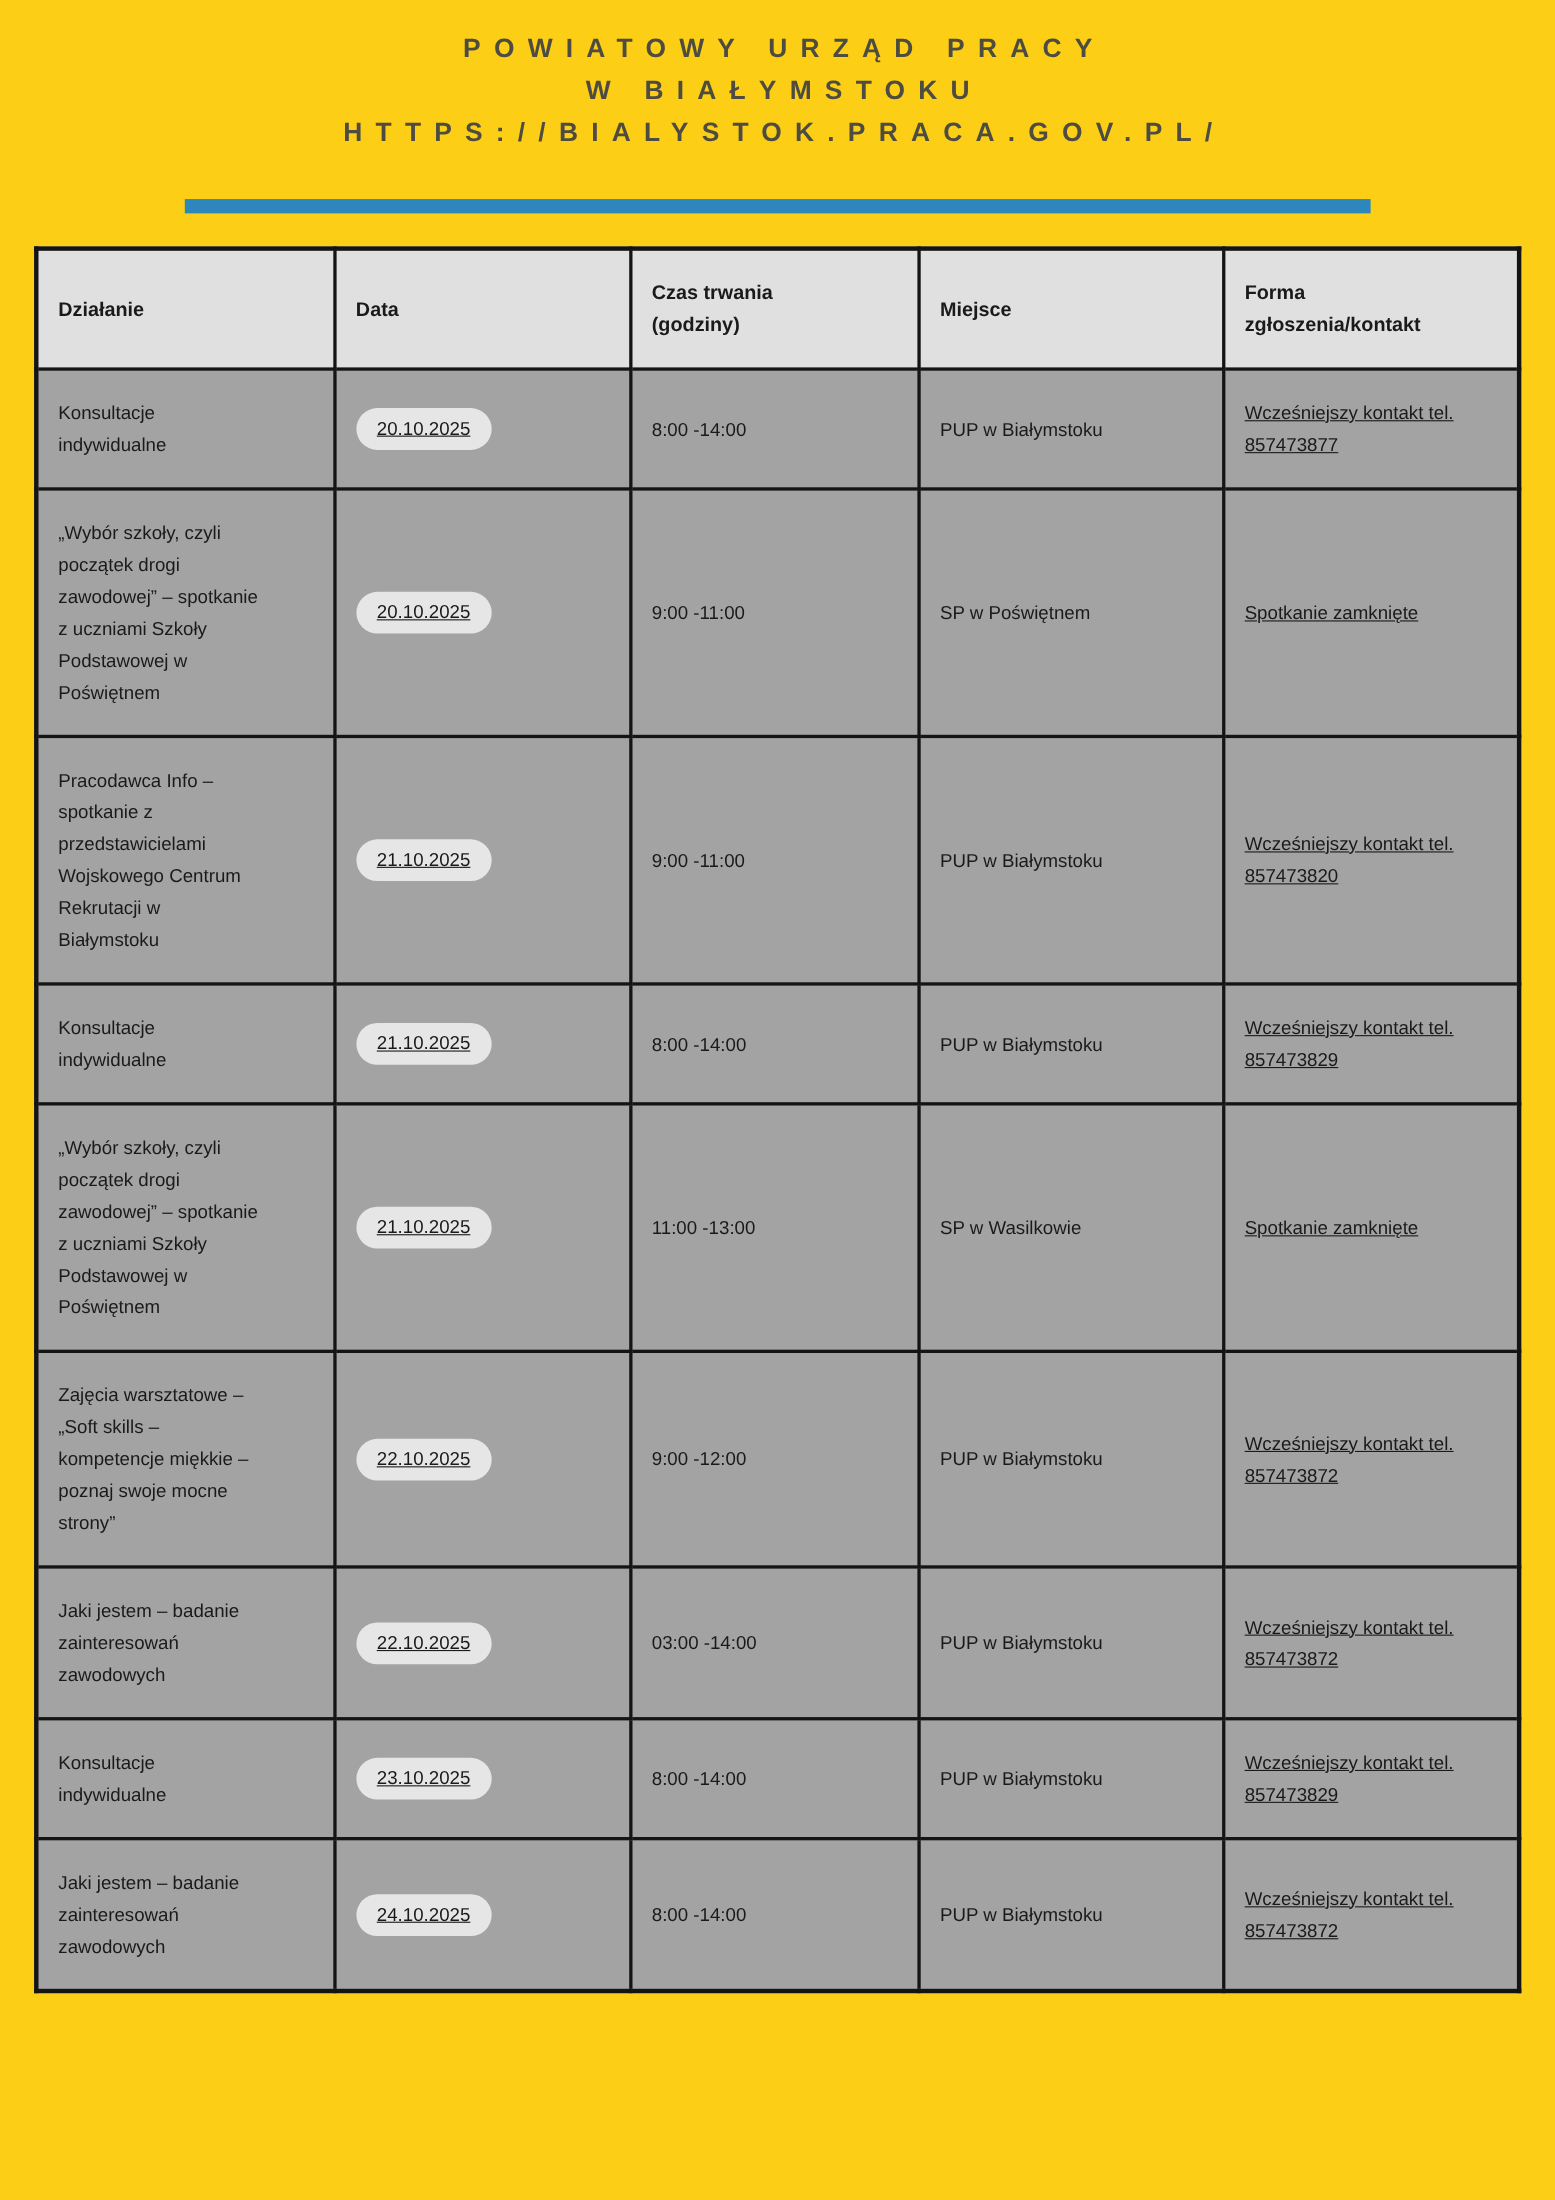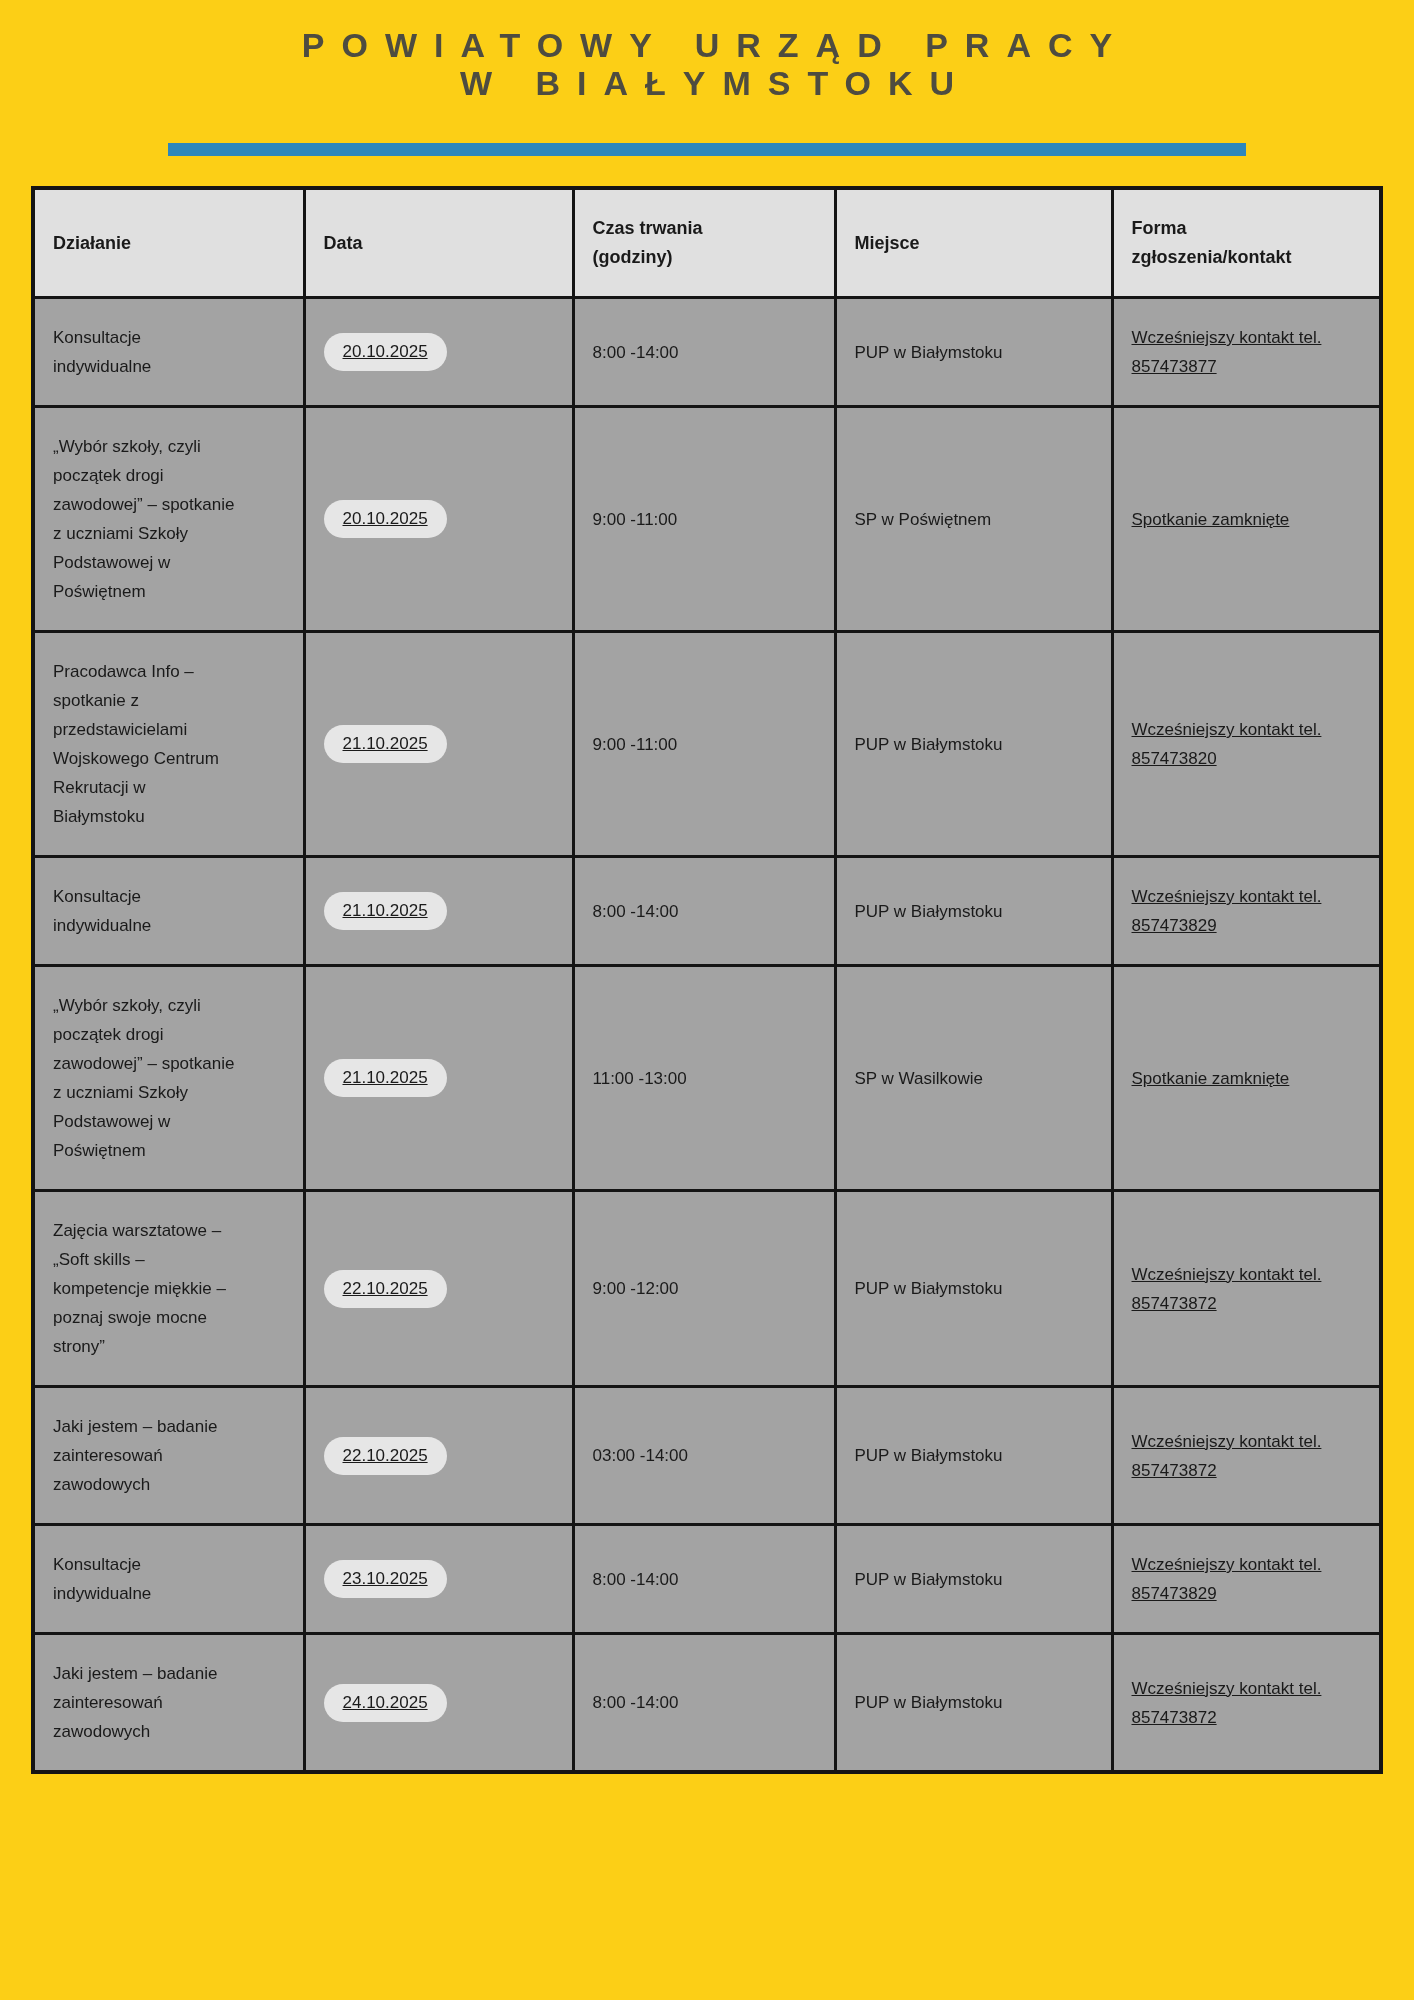--- a/index.html
+++ b/index.html
@@ -12,21 +12,21 @@
     overflow: hidden;
   }
   .page { width: 1414px; height: 2000px; background: #FCCF16; }
 
   
   .flyer-header {
     padding-top: 26px;
     text-align: center;
     color: #4E4C40;
     font-weight: bold;
-    font-size: 34px;
+    font-size: 24px;
     letter-spacing: 0.5em;
     line-height: 38px;
   }
   .flyer-header .hline { text-indent: 0.5em; } 
 
   
   .accent-bar {
     width: 1078px;
     height: 13px;
     margin: 41px auto 0 auto;
@@ -74,20 +74,21 @@
   }
 </style>
 </head>
 <body>
 
 <div class="page">
 
   <header class="flyer-header">
     <div class="hline">POWIATOWY URZĄD PRACY</div>
     <div class="hline">W BIAŁYMSTOKU</div>
+    <div class="hline">HTTPS://BIALYSTOK.PRACA.GOV.PL/</div>
   </header>
 
   <div class="accent-bar"></div>
 
   <table class="schedule">
     <colgroup>
       <col style="width:271px">
       <col style="width:269px">
       <col style="width:262px">
       <col style="width:277px">

